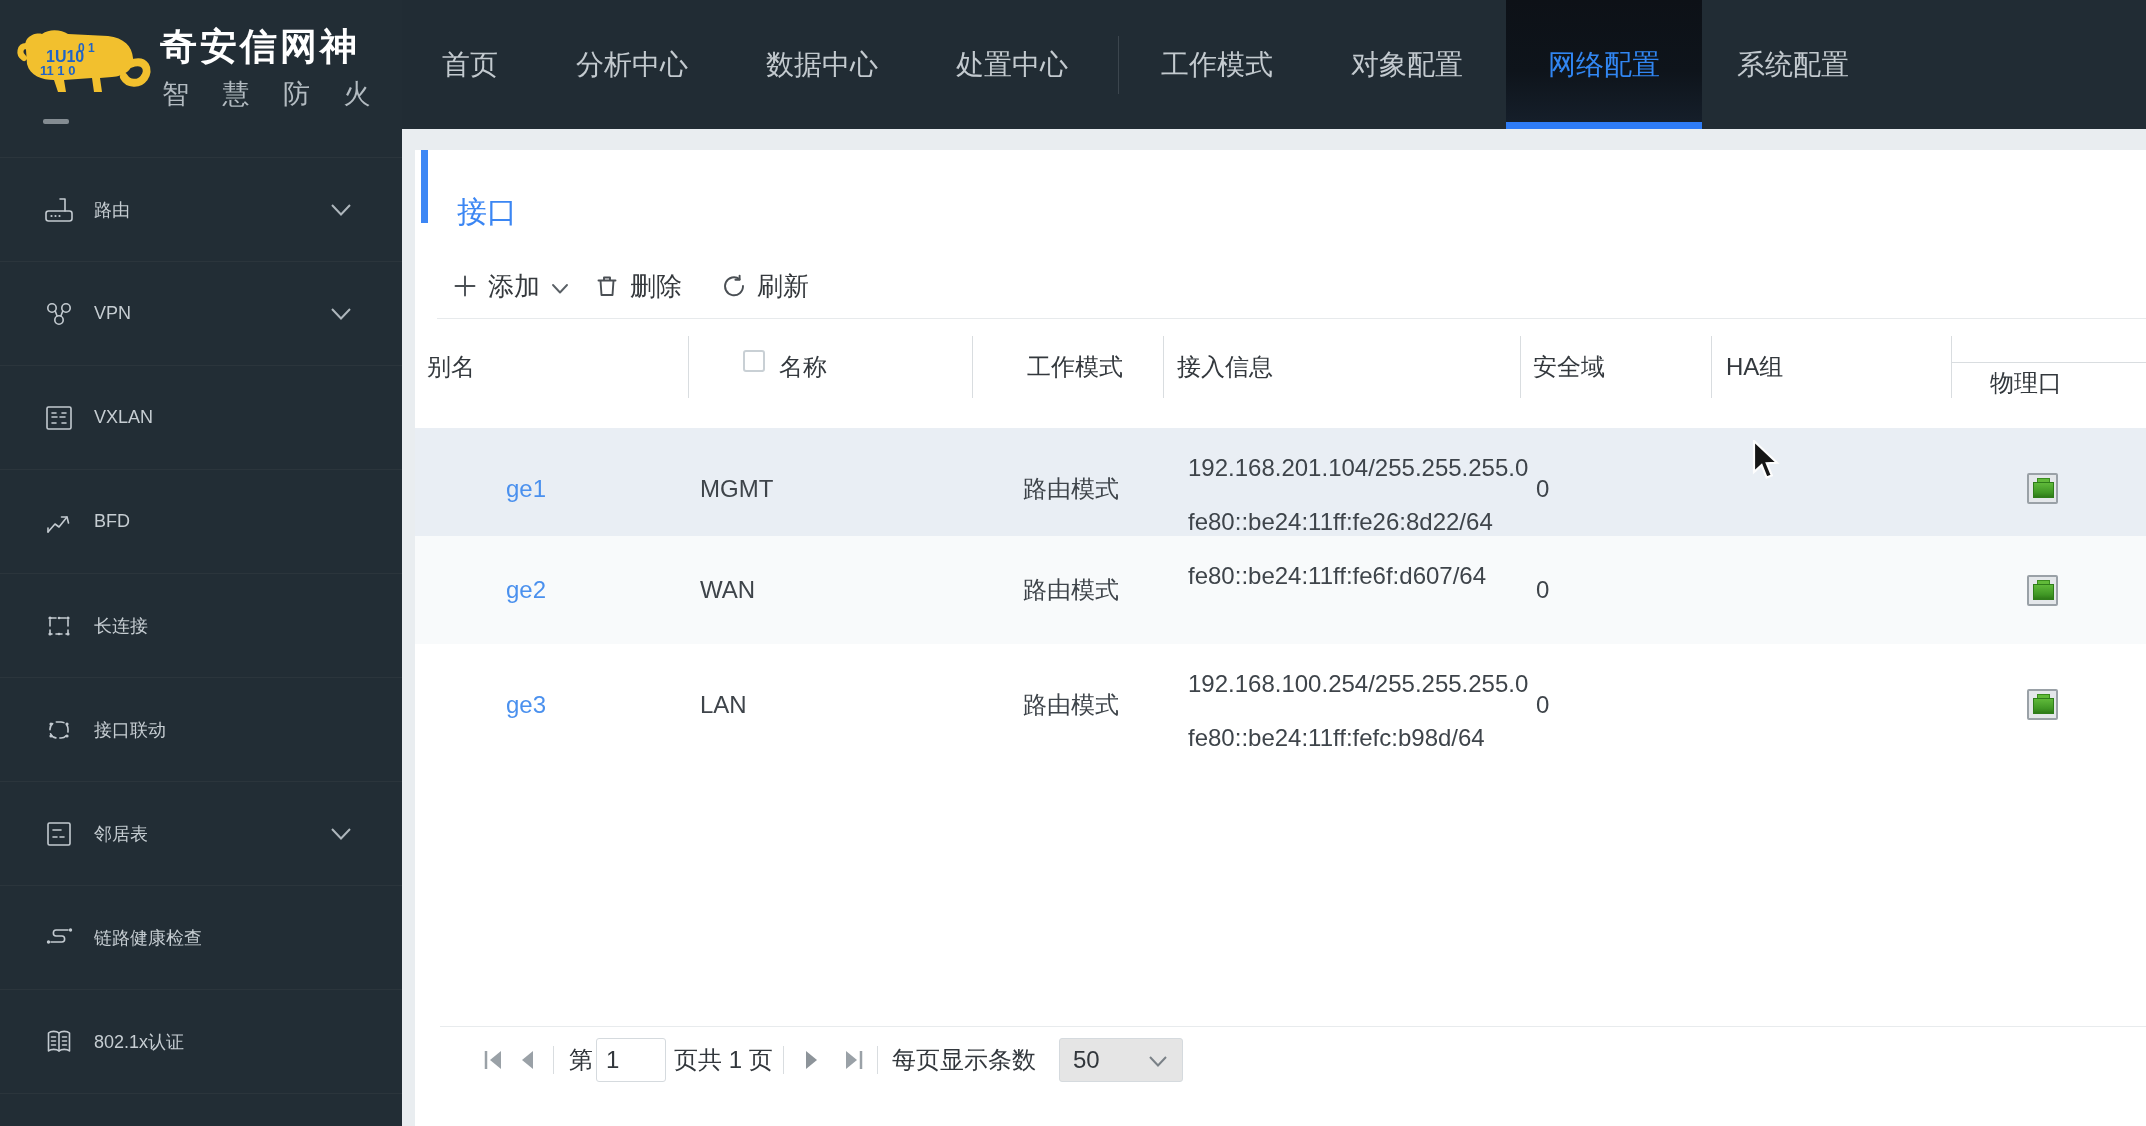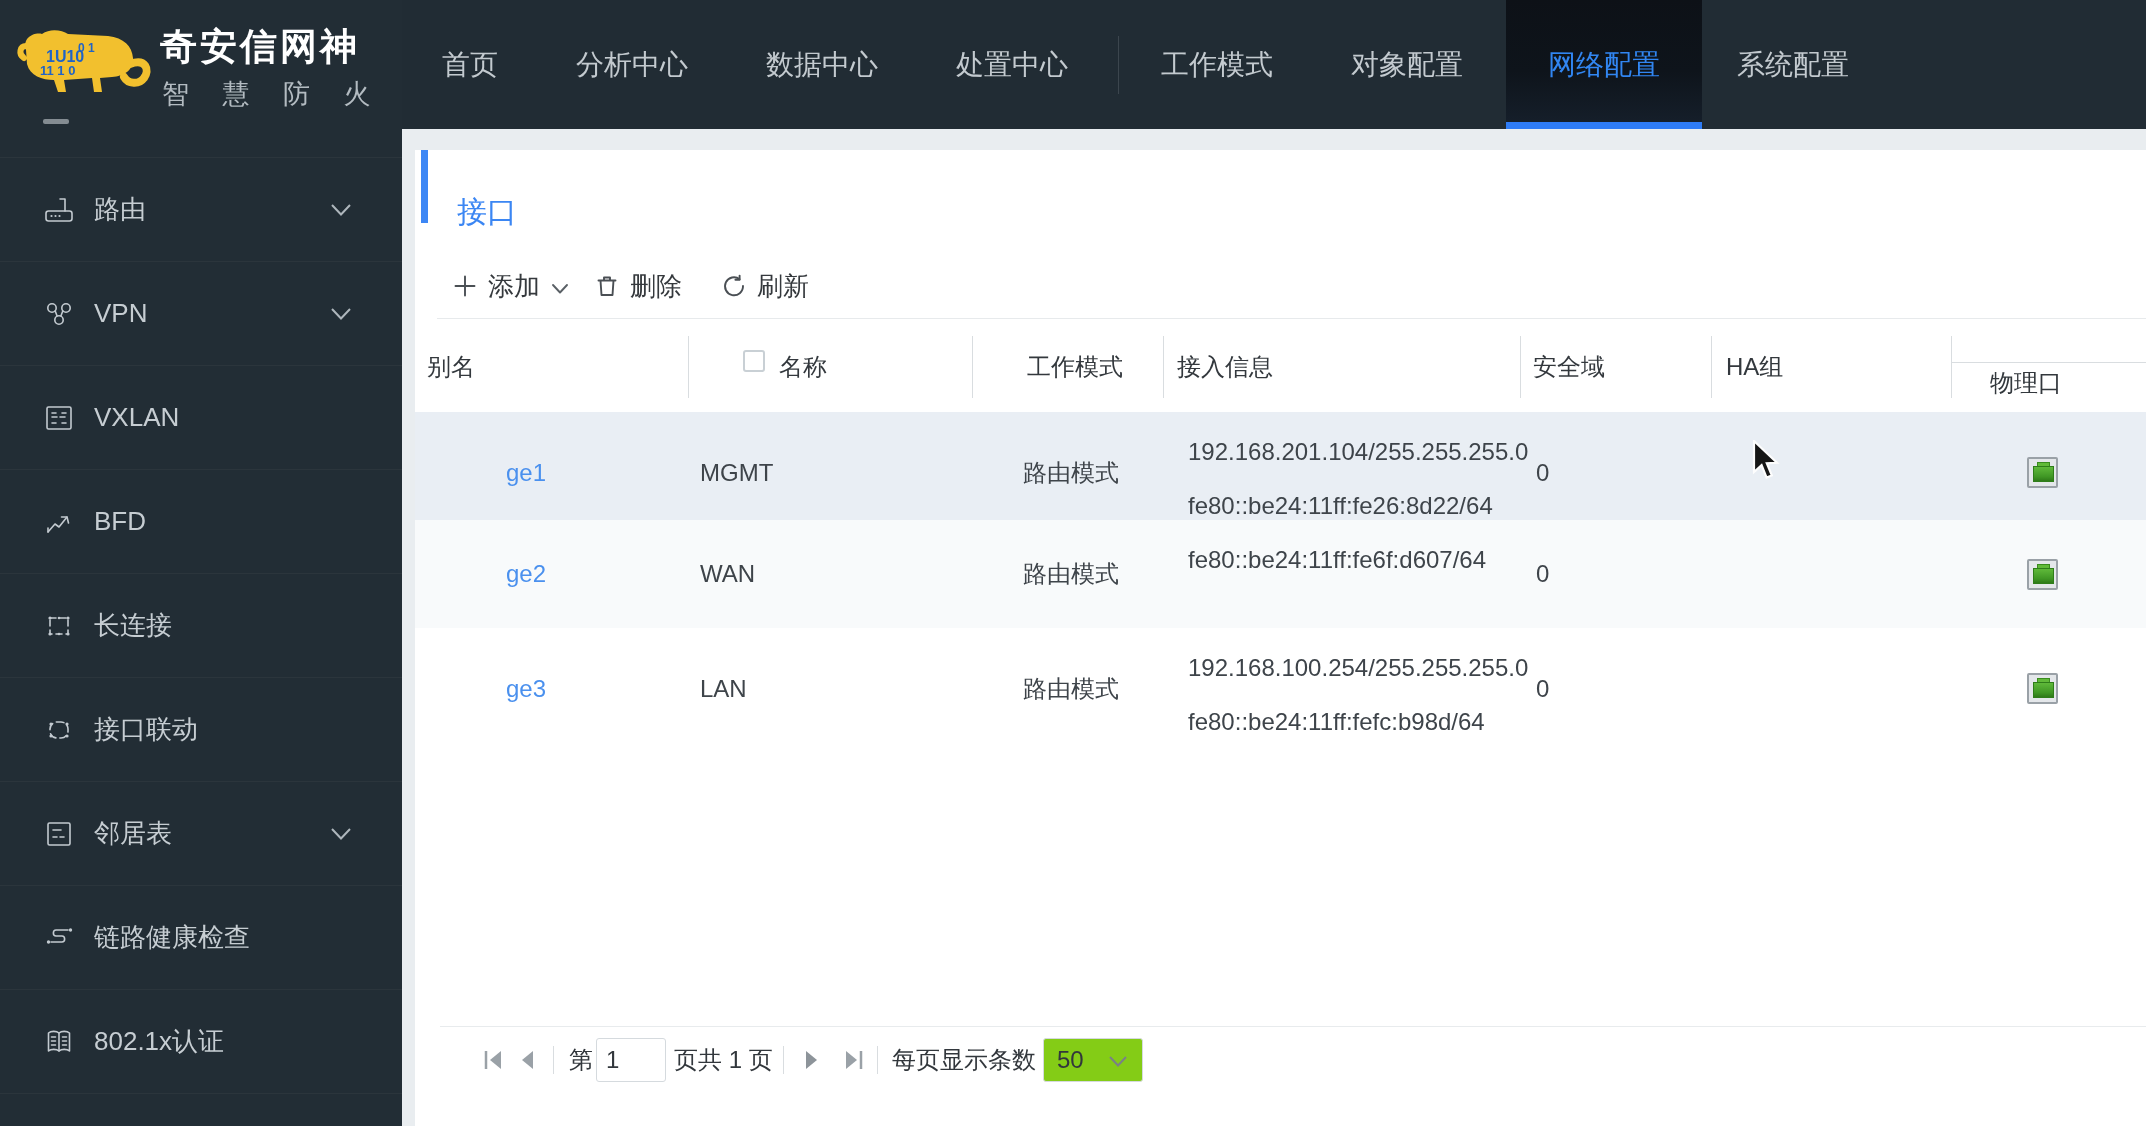--- a/index.html
+++ b/index.html
@@ -20,21 +20,21 @@
   .sidebar{position:absolute;left:0;top:0;bottom:0;width:402px;background:#222d35;padding-left:21px;}
   .logo{position:absolute;left:0;top:0;width:402px;height:118px;}
   .logo-tiger{position:absolute;left:12px;top:12px;}
   .brand-main{position:absolute;left:160px;top:22px;font-size:37px;font-weight:bold;color:#fff;letter-spacing:3px;white-space:nowrap;}
   .brand-sub{position:absolute;left:162px;top:76px;font-size:27px;color:#b3bbc1;letter-spacing:13px;white-space:nowrap;}
   .scroll-dash{position:absolute;left:43px;top:119px;width:26px;height:5px;border-radius:2px;background:#848c92;}
   .menu{position:absolute;left:0;top:157px;right:0;border-top:1px solid #2b353c;}
   .side-item{position:relative;height:104px;border-bottom:1px solid #2b353c;display:flex;align-items:center;padding-left:43px;cursor:pointer;}
   .side-icon{width:32px;height:32px;display:inline-flex;align-items:center;justify-content:center;flex:none;}
   .side-icon svg{width:32px;height:32px;stroke:#c3cad0;fill:none;stroke-width:1.6;stroke-linecap:round;stroke-linejoin:round;}
-  .side-label{margin-left:19px;font-size:26px;color:#c6cdd2;}
+  .side-label{margin-left:19px;font-size:18px;color:#c6cdd2;}
   .side-chevron{position:absolute;right:50px;top:50%;margin-top:-7px;width:22px;height:14px;display:none;}
   .side-item.expandable .side-chevron{display:block;}
   .side-chevron svg{width:22px;height:14px;stroke:#aeb6bc;fill:none;stroke-width:2;}
 
   
   .content{position:absolute;left:402px;top:129px;right:0;bottom:0;background:#e9edf0;}
   .panel{position:absolute;left:13px;top:21px;right:0;bottom:0;background:#fff;}
   .accent-bar{position:absolute;left:6px;top:0;width:7px;height:73px;background:#3d87f5;}
   .page-title{position:absolute;left:42px;top:22px;font-size:30px;font-weight:500;color:#3b86f3;}
 
@@ -56,21 +56,21 @@
   .th-name .lbl{left:91px;}
   .th-alias .lbl{left:12px;}
   .th-mode .lbl{left:55px;}
   .th-info .lbl{left:14px;}
   .th-ha .lbl{left:15px;}
   .th-zone .lbl{left:13px;}
   .th-port .lbl{left:39px;top:43px;}
   .th-port::after{content:"";position:absolute;left:0;right:0;top:38px;height:1px;background:#d9dde0;}
   .hdr-checkbox{position:absolute;left:55px;top:26px;width:22px;height:22px;border:2px solid #c9d0d5;border-radius:3px;background:#fff;cursor:pointer;}
 
-  .tbody{position:absolute;left:0;right:0;top:262px;}
+  .tbody{position:absolute;left:0;right:0;top:278px;}
   .trow{height:108px;font-size:24px;color:#3e444a;}
   .trow:nth-child(1){background:#e9eef4;}
   .trow:nth-child(2){background:#f8fafb;}
   .td{position:relative;display:flex;align-items:center;}
   .td-name{padding-left:91px;}
   .td-name a{color:#4a90ee;text-decoration:none;cursor:pointer;}
   .td-alias{padding-left:12px;}
   .td-mode{padding-left:51px;}
   .td-info{padding-left:25px;display:block;line-height:54px;padding-top:13px;white-space:nowrap;}
   .td-ha{padding-left:16px;}
@@ -81,21 +81,21 @@
   .port-icon::before{content:"";position:absolute;left:8px;top:3px;width:11px;height:5px;background:#61ba39;border:1px solid #3a8c1e;border-bottom:none;}
   .port-icon::after{content:"";position:absolute;left:4px;top:7px;width:19px;height:14px;background:linear-gradient(180deg,#5fb93a 0%,#3f9624 70%,#2e7a18 100%);border:1px solid #2f7d1a;}
 
   
   .pag-divider{position:absolute;left:25px;right:0;top:876px;height:1px;background:#e8ebed;}
   .pagination{position:absolute;left:0;top:888px;height:44px;right:0;font-size:24px;color:#32373c;}
   .pag-item{position:absolute;top:0;height:44px;display:flex;align-items:center;}
   .pag-icon{cursor:pointer;}
   .pag-sep{width:1px;height:28px;background:#d9dde0;top:8px;}
   .pag-input{left:181px;width:70px;border:1px solid #d5dade;border-radius:3px;background:#fff;padding:0 0 0 9px;font-size:24px;color:#32373c;height:44px;outline:none;}
-  .pag-select{left:628px;width:100px;border:1px solid #d5dade;border-radius:3px;background:#84cc16;cursor:pointer;}
+  .pag-select{left:644px;width:124px;border:1px solid #d5dade;border-radius:3px;background:#e5e5e5;cursor:pointer;}
   .pag-select .val{margin-left:13px;}
   .pag-select svg{position:absolute;right:14px;top:16px;width:20px;height:13px;stroke:#7a8187;fill:none;stroke-width:2;}
 
   .cursor{position:absolute;left:1752px;top:440px;pointer-events:none;}
 </style>
 </head>
 <body>
 
 <div class="screen">
 

